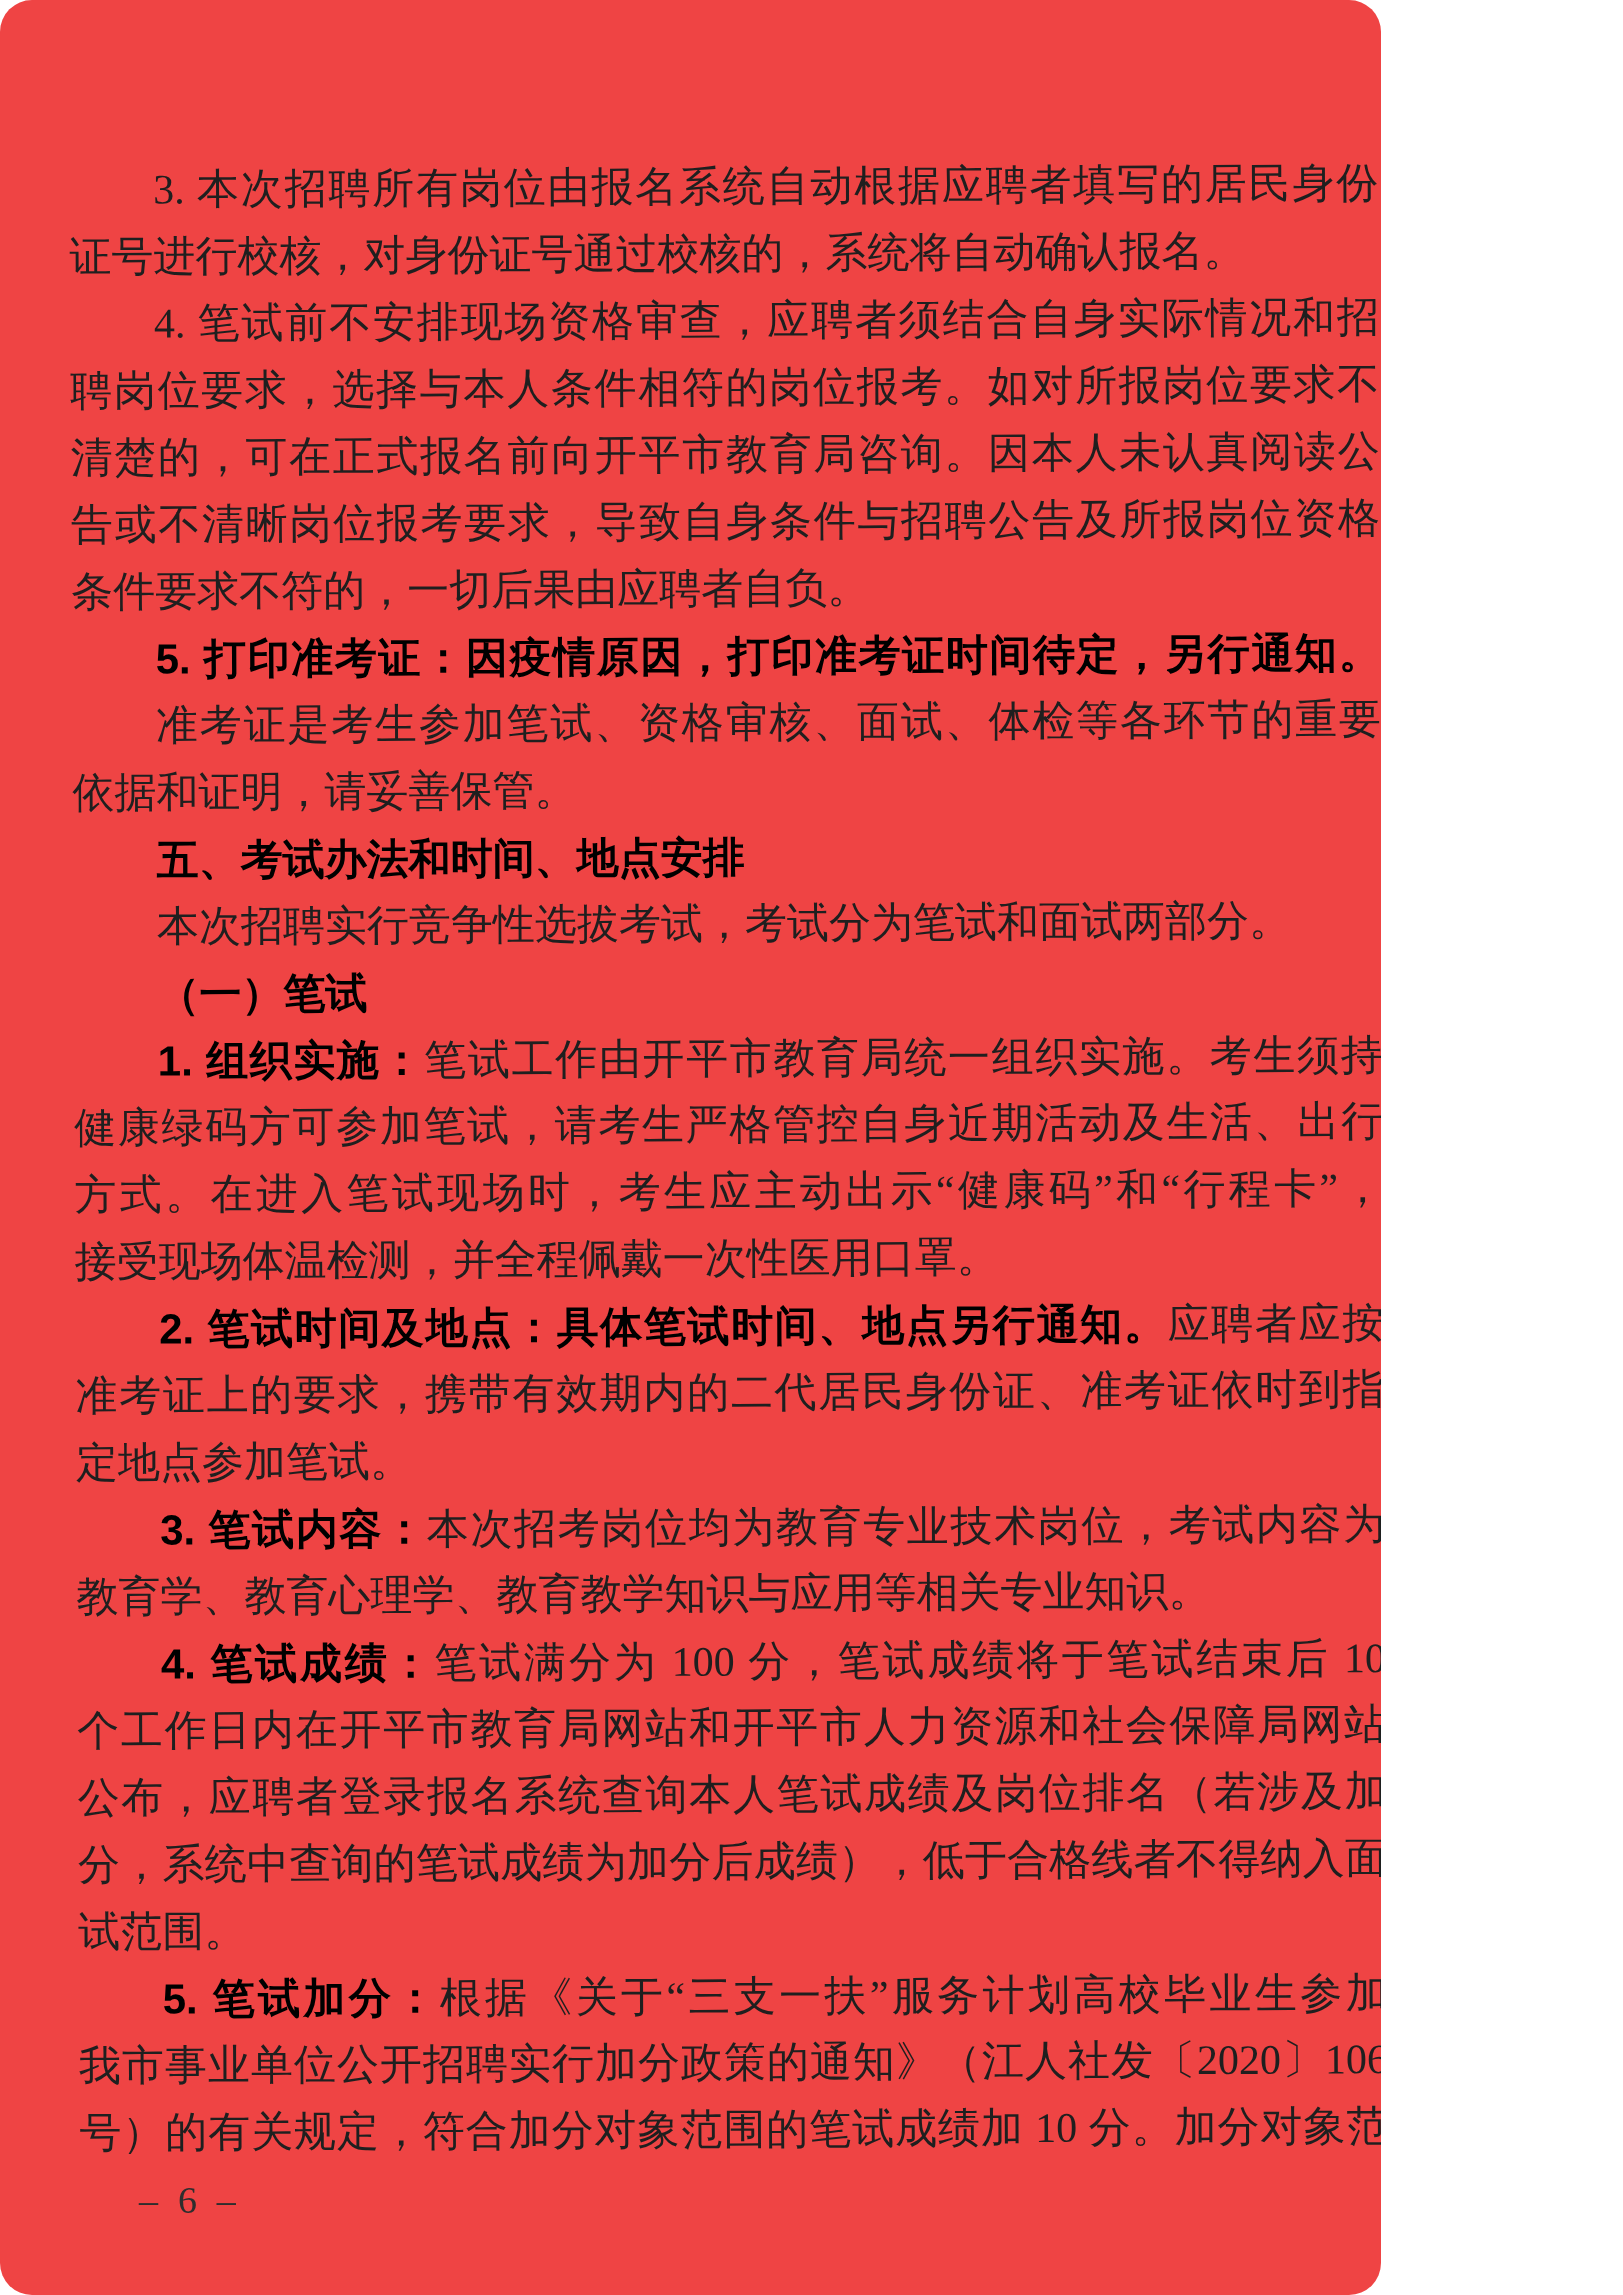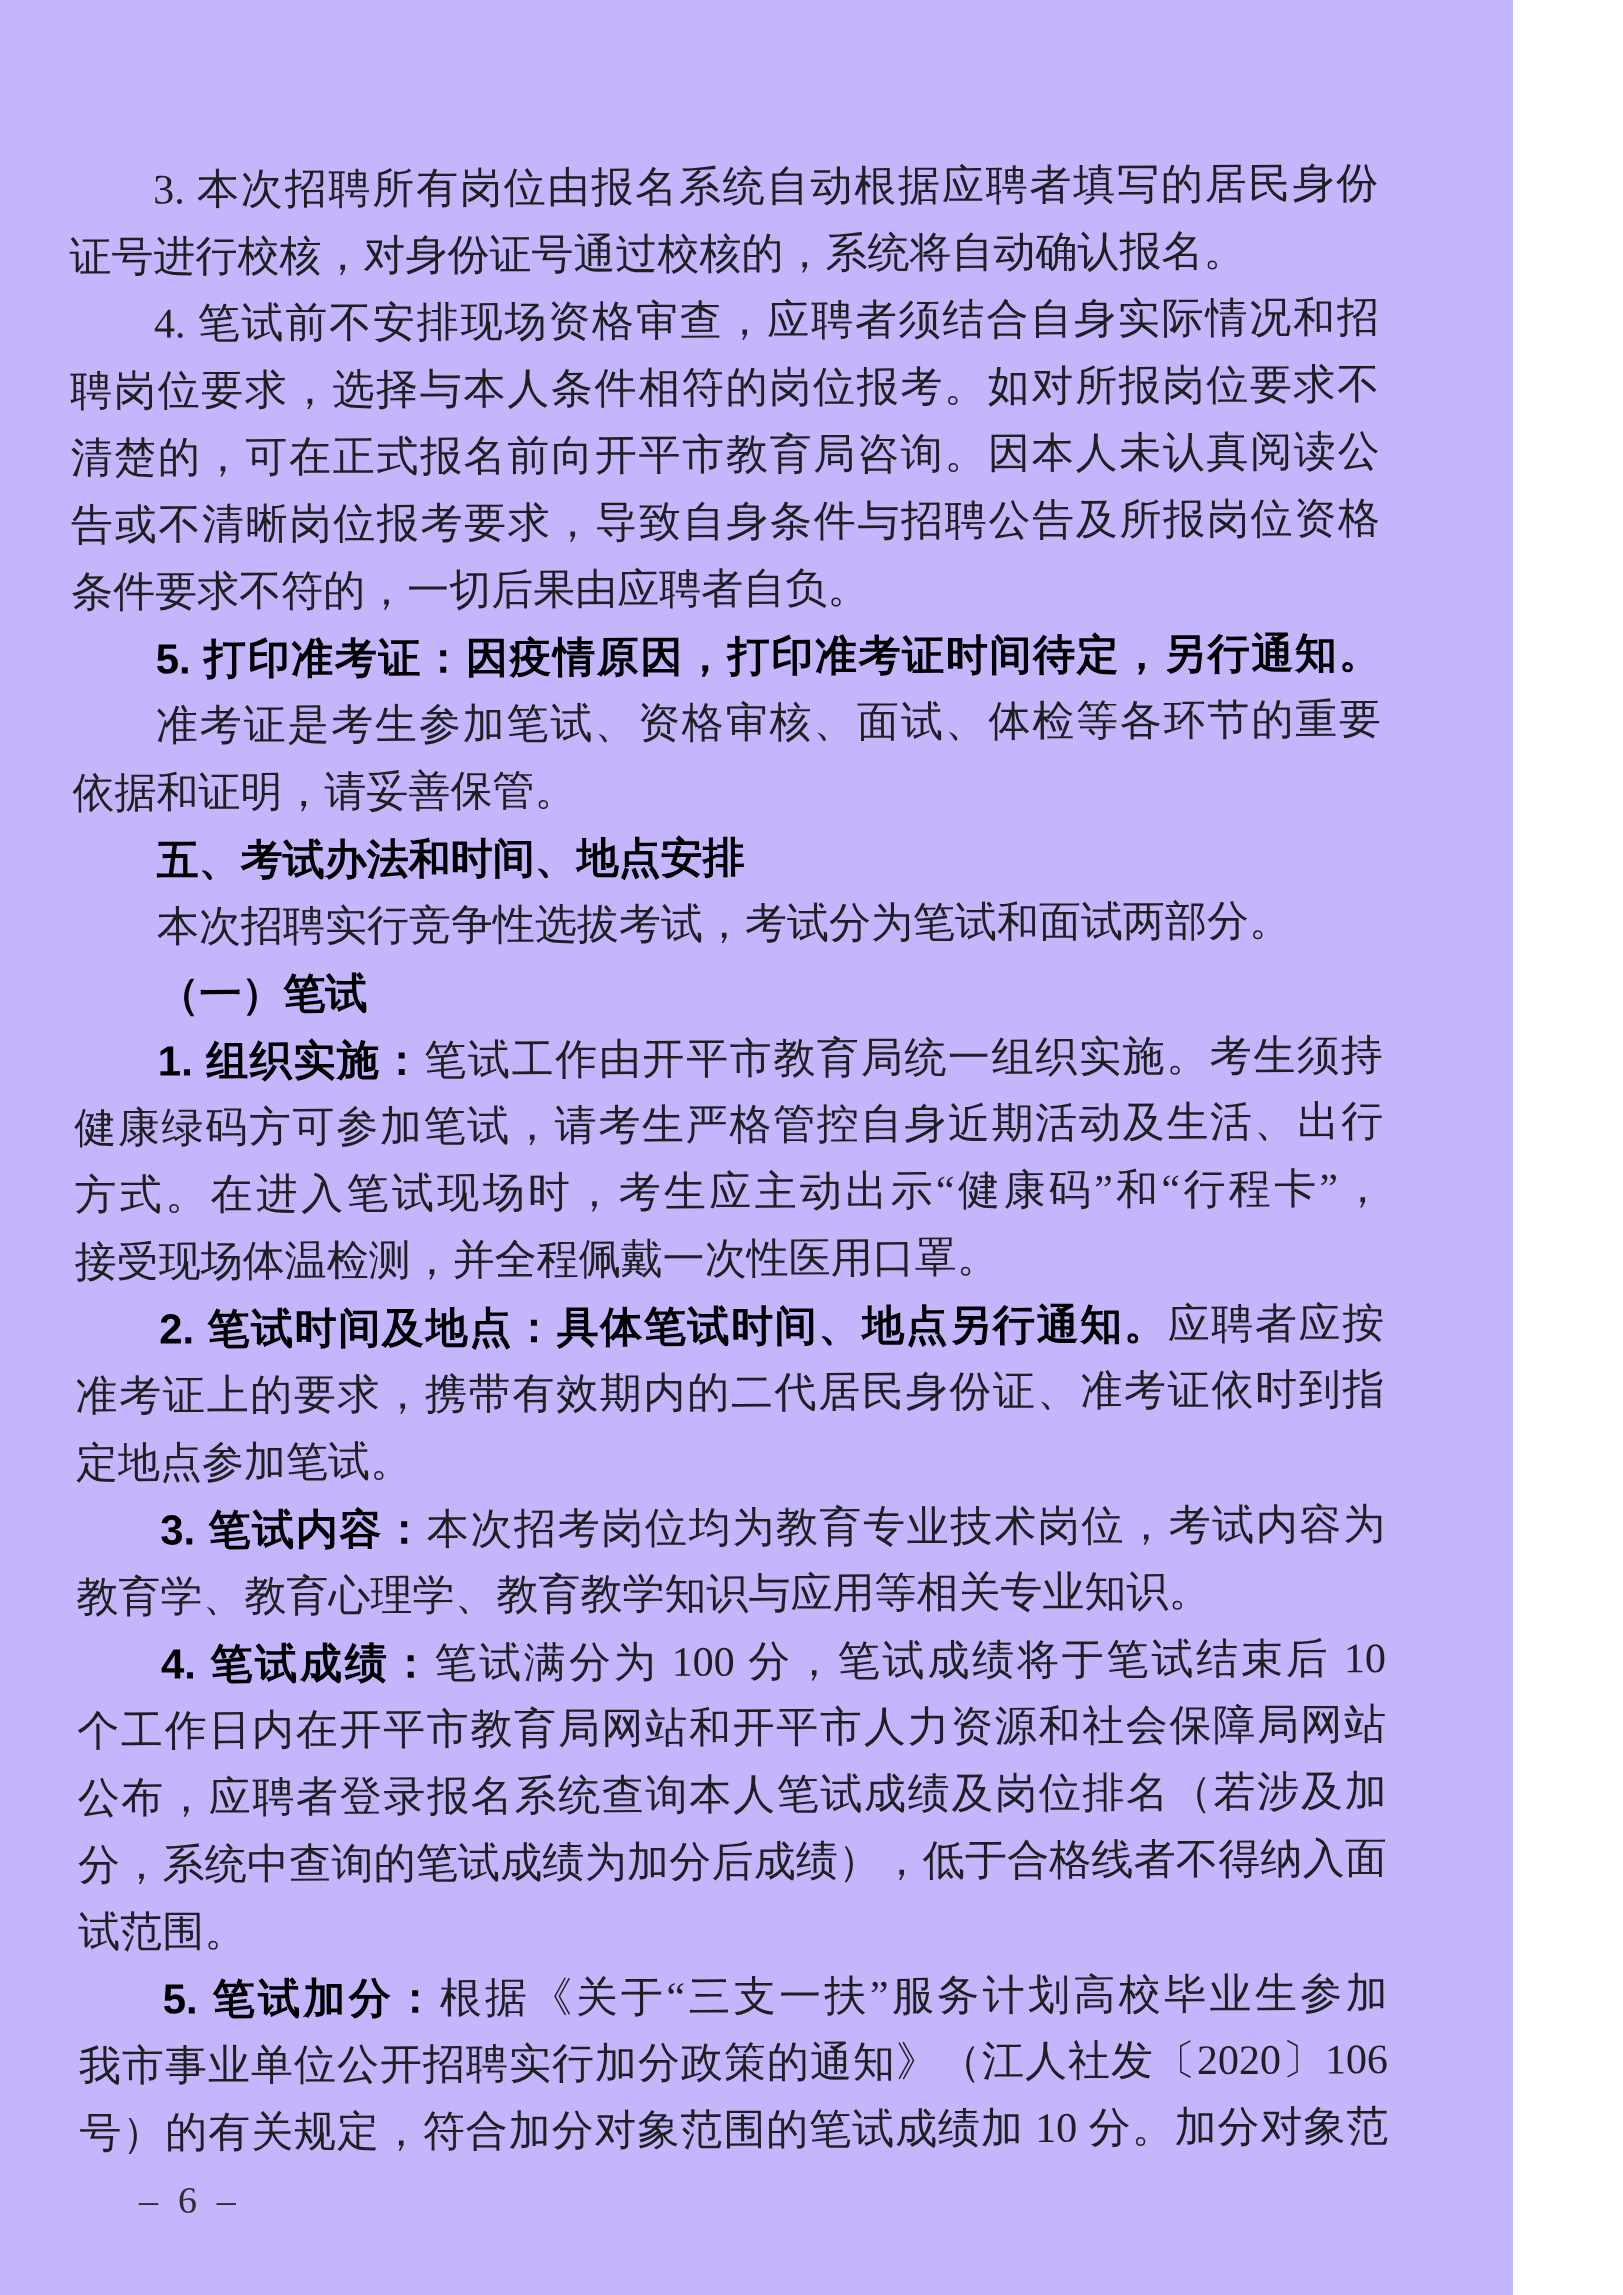--- a/index.html
+++ b/index.html
@@ -1,23 +1,24 @@
 <!DOCTYPE html>
 <html style="font-size:10.5px"><head>
 <meta charset="utf-8">
 <style>
   html,body{margin:0;padding:0;background:#ffffff;}
   .page{
     position:relative;
-    width:1513px;
+    width:1381px;
     height:2295px;
-    background:#c4b5fd;
+    background:#ef4444;
     overflow:hidden;
     font-family:"Liberation Serif",serif;
     color:#1f1f1f;
+    border-radius:32px;
   }
   .textblock{
     position:absolute;
     left:69px;
     top:157px;
     width:1309px;
     transform:rotate(-0.3deg);
     transform-origin:left top;
   }
   .line{

